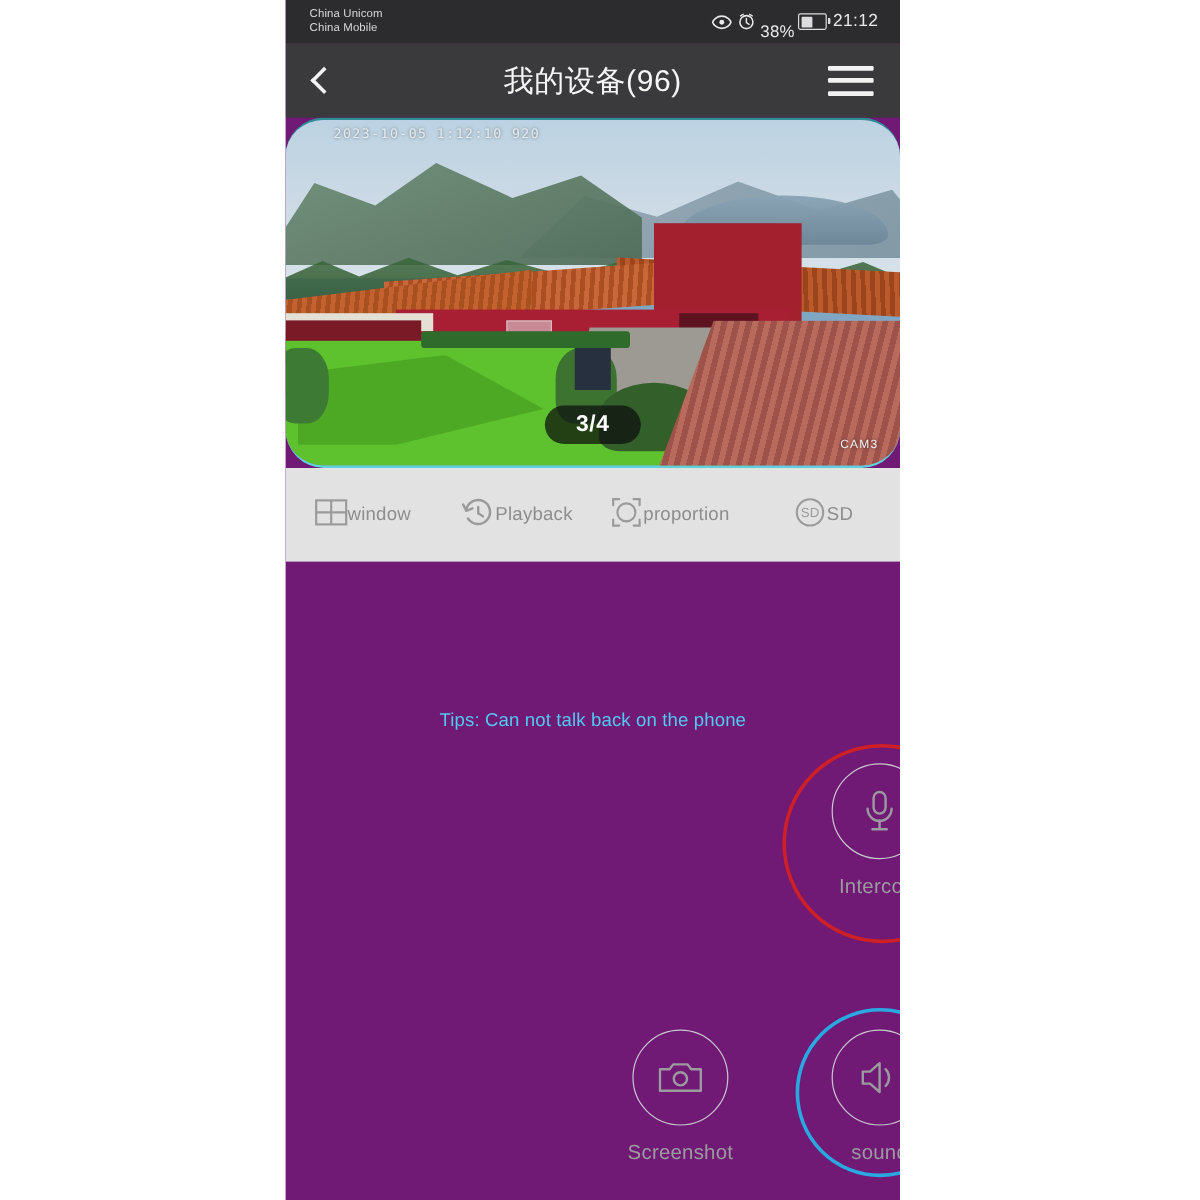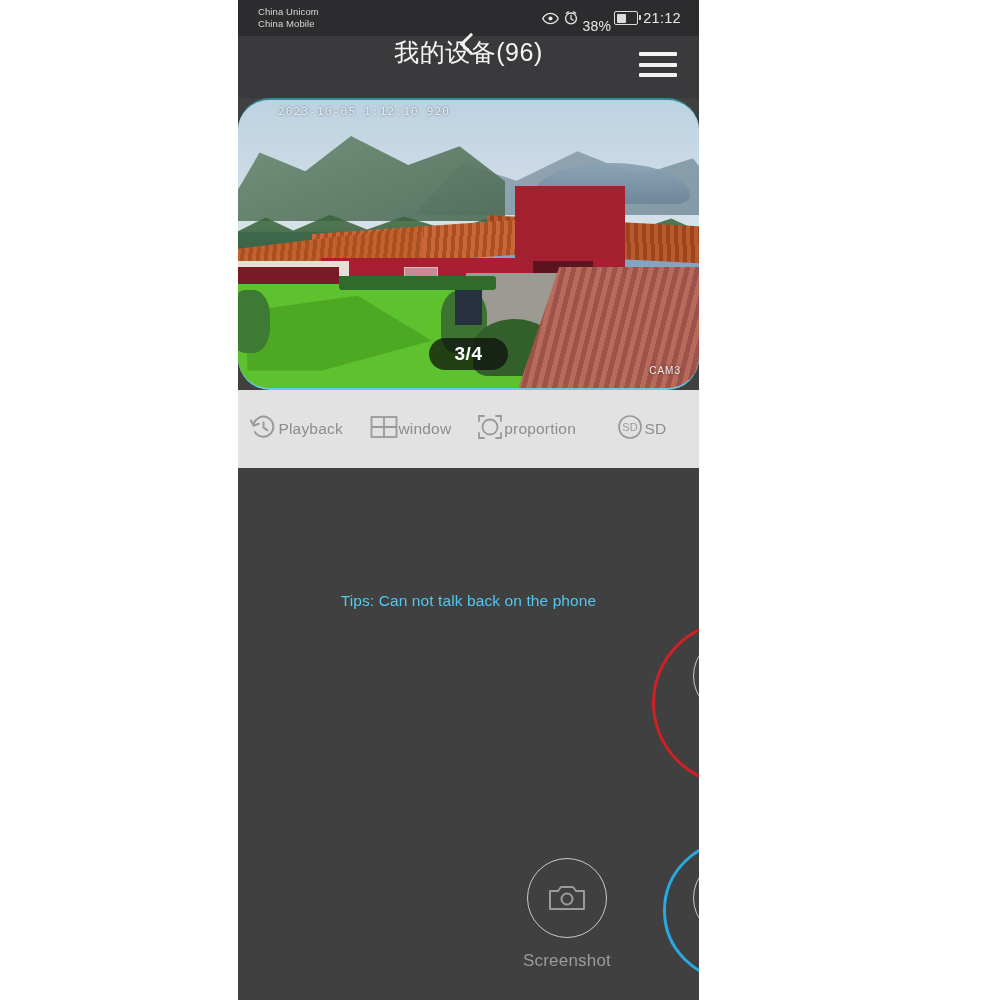--- a/index.html
+++ b/index.html
@@ -3,22 +3,22 @@
 <meta charset="utf-8">
 <style>
   html,body{margin:0;padding:0;}
   body{
     width:1000px;height:1000px;
     background:#ffffff;
     font-family:"Liberation Sans","DejaVu Sans",sans-serif;
     overflow:hidden;
   }
   #phone{
-    position:absolute;left:238px;top:0;width:461px;height:1000px;
-    background:#404040;
+    position:absolute;left:238px;top:0;width:512px;height:1000px;
+    background:#701a75;
     overflow:hidden;
   }
 
   
   .statusbar{
     position:relative;height:36px;background:#2c2c2e;
     display:flex;align-items:center;
   }
   .sb-left{display:flex;align-items:flex-start;margin-left:20px;}
   .carriers{
@@ -47,21 +47,21 @@
   .sb-right{margin-left:auto;margin-right:18px;display:flex;align-items:center;color:#e8e8e8;}
   .sb-right .ic{margin-right:5px;display:flex;align-items:center;}
   .bat{width:22px;height:12px;border:1.6px solid #ddd;border-radius:2px;position:relative;margin:0 5px 0 3px;}
   .bat:after{content:"";position:absolute;right:-4px;top:3px;width:2px;height:5px;background:#ddd;border-radius:0 1px 1px 0;}
   .bat span{position:absolute;left:1.5px;top:1.5px;bottom:1.5px;width:9px;background:#ddd;border-radius:1px;display:block;}
   .pct{font-size:14px;letter-spacing:.2px;margin-top:16px;}
   .clock{font-size:14.5px;letter-spacing:.3px;}
 
   
   .titlebar{
-    height:62px;background:#3a3a3c;display:flex;align-items:center;position:relative;flex-direction:column;
+    height:62px;background:#3a3a3c;display:flex;align-items:center;position:relative;
   }
   .backbtn{width:60px;display:flex;align-items:center;justify-content:center;cursor:pointer;}
   .chev{width:13px;height:13px;border-left:3px solid #f2f2f2;border-bottom:3px solid #f2f2f2;transform:rotate(45deg);margin-left:4px;}
   .title{
     position:absolute;left:0;right:0;text-align:center;color:#f5f5f5;
     font-size:25px;letter-spacing:.5px;pointer-events:none;
   }
   .menubtn{margin-left:auto;margin-right:22px;display:flex;flex-direction:column;justify-content:space-between;height:25px;width:38px;cursor:pointer;}
   .menubtn i{display:block;height:4px;background:#f2f2f2;border-radius:1px;}
 
@@ -236,37 +236,37 @@
     <div class="bigroof"></div>
     <div class="osd">2023-10-05 1:12:10 920</div>
     <div class="camlabel">CAM3</div>
     <div class="pager">3/4</div>
   </div>
 
   <div class="toolbar">
 
     <div class="tool">
       <span class="ticon">
+        <svg width="28" height="28" viewBox="0 0 28 28">
+          <rect x="1.5" y="4" width="25" height="20" fill="none" stroke="#9a9a9a" stroke-width="1.8"></rect>
+          <path d="M14 4v20M1.5 14h25" stroke="#9a9a9a" stroke-width="1.8"></path>
+        </svg>
+      </span>
+      <span class="tlabel">window</span>
+    </div>
+
+    <div class="tool">
+      <span class="ticon">
         <svg width="30" height="30" viewBox="0 0 30 30">
           <path d="M5.5 13a10 10 0 1 1 1.4 7" fill="none" stroke="#9a9a9a" stroke-width="2" stroke-linecap="round"></path>
           <path d="M3 8.5l2.6 5.2 5.2-2" fill="none" stroke="#9a9a9a" stroke-width="2" stroke-linecap="round" stroke-linejoin="round"></path>
           <path d="M15.5 10.5v5.2l4 2.6" fill="none" stroke="#9a9a9a" stroke-width="2" stroke-linecap="round"></path>
         </svg>
       </span>
       <span class="tlabel">Playback</span>
-    </div>
-
-    <div class="tool">
-      <span class="ticon">
-        <svg width="28" height="28" viewBox="0 0 28 28">
-          <rect x="1.5" y="4" width="25" height="20" fill="none" stroke="#9a9a9a" stroke-width="1.8"></rect>
-          <path d="M14 4v20M1.5 14h25" stroke="#9a9a9a" stroke-width="1.8"></path>
-        </svg>
-      </span>
-      <span class="tlabel">window</span>
     </div>
 
     <div class="tool">
       <span class="ticon">
         <svg width="28" height="28" viewBox="0 0 28 28">
           <circle cx="14" cy="14" r="7.5" fill="none" stroke="#9a9a9a" stroke-width="1.8"></circle>
           <path d="M3 8V3h5M25 8V3h-5M3 20v5h5M25 20v5h-5" fill="none" stroke="#9a9a9a" stroke-width="1.8" stroke-linecap="round"></path>
         </svg>
       </span>
       <span class="tlabel">proportion</span>

